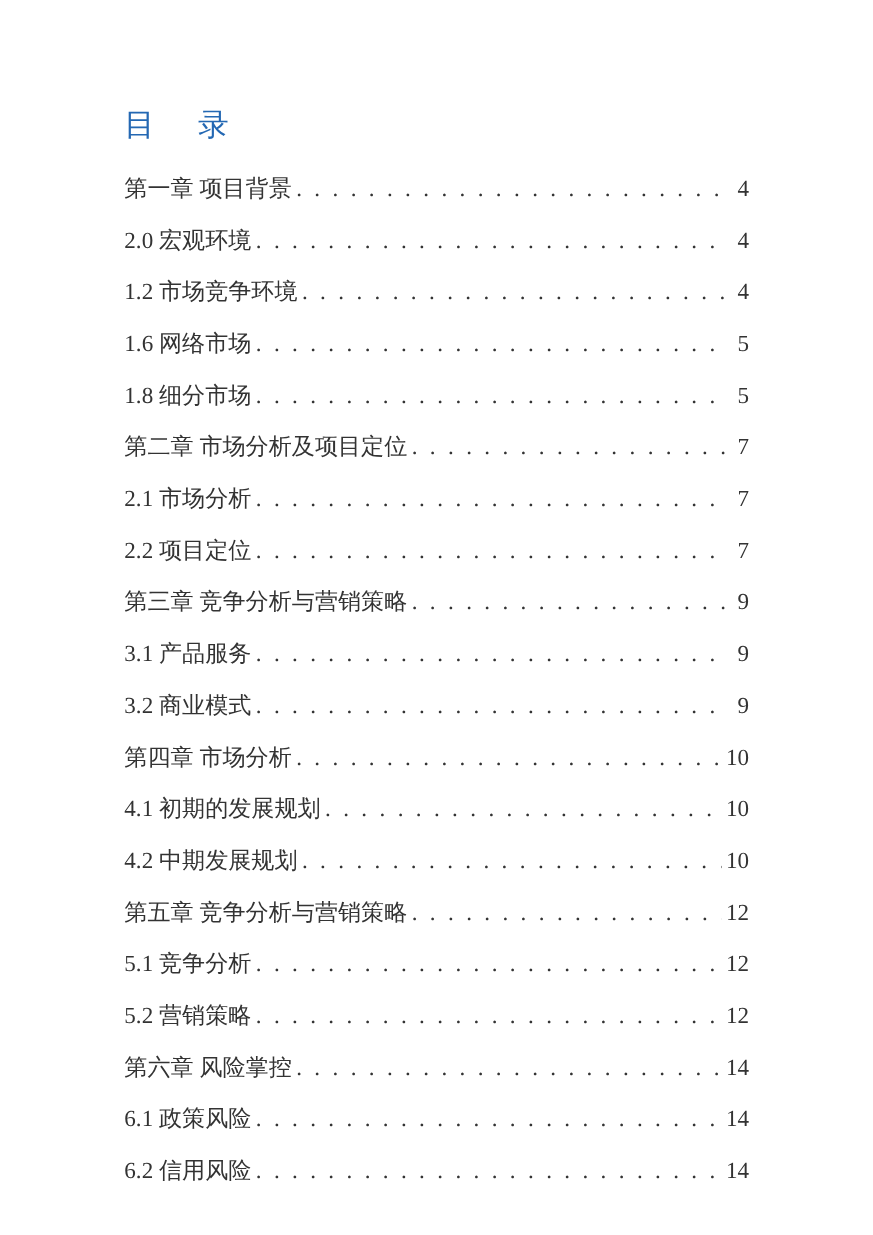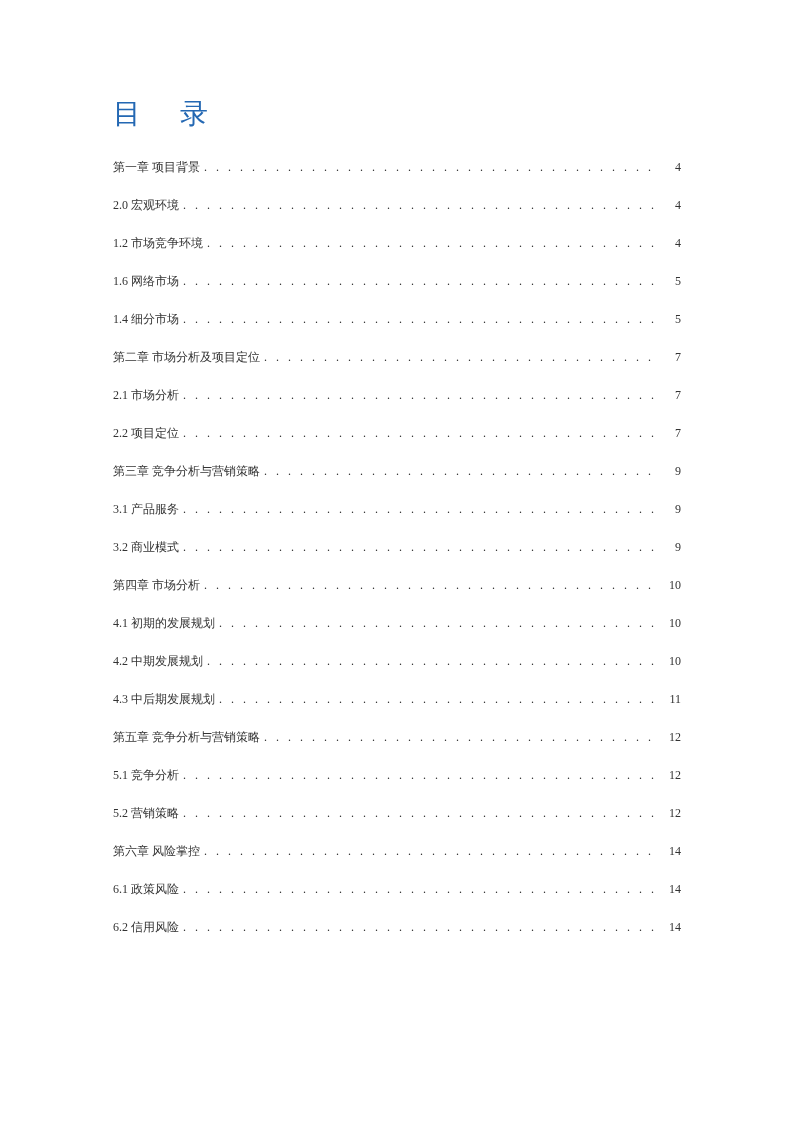--- a/index.html
+++ b/index.html
@@ -20,21 +20,21 @@
       letter-spacing: 16px;
       margin-bottom: 28px;
       font-weight: normal;
     }
     .toc-list {
       list-style: none;
     }
     .toc-item {
       display: flex;
       align-items: flex-start;
-      font-size: 12px;
+      font-size: 21px;
       color: #333;
       line-height: 1;
       margin-bottom: 26px;
       white-space: nowrap;
     }
     .toc-label {
       flex: 0 0 auto;
     }
     .toc-dots {
       flex: 1 1 auto;
@@ -72,21 +72,21 @@
       <span class="toc-label">1.2 市场竞争环境</span>
       <span class="toc-dots"></span>
       <span class="toc-page">4</span>
     </li>
     <li class="toc-item">
       <span class="toc-label">1.6 网络市场</span>
       <span class="toc-dots"></span>
       <span class="toc-page">5</span>
     </li>
     <li class="toc-item">
-      <span class="toc-label">1.4 细分市场</span>
+      <span class="toc-label">1.8 细分市场</span>
       <span class="toc-dots"></span>
       <span class="toc-page">5</span>
     </li>
     <li class="toc-item">
       <span class="toc-label">第二章 市场分析及项目定位</span>
       <span class="toc-dots"></span>
       <span class="toc-page">7</span>
     </li>
     <li class="toc-item">
       <span class="toc-label">2.1 市场分析</span>
@@ -122,25 +122,20 @@
       <span class="toc-label">4.1 初期的发展规划</span>
       <span class="toc-dots"></span>
       <span class="toc-page">10</span>
     </li>
     <li class="toc-item">
       <span class="toc-label">4.2 中期发展规划</span>
       <span class="toc-dots"></span>
       <span class="toc-page">10</span>
     </li>
     <li class="toc-item">
-      <span class="toc-label">4.3 中后期发展规划</span>
-      <span class="toc-dots"></span>
-      <span class="toc-page">11</span>
-    </li>
-    <li class="toc-item">
       <span class="toc-label">第五章 竞争分析与营销策略</span>
       <span class="toc-dots"></span>
       <span class="toc-page">12</span>
     </li>
     <li class="toc-item">
       <span class="toc-label">5.1 竞争分析</span>
       <span class="toc-dots"></span>
       <span class="toc-page">12</span>
     </li>
     <li class="toc-item">

